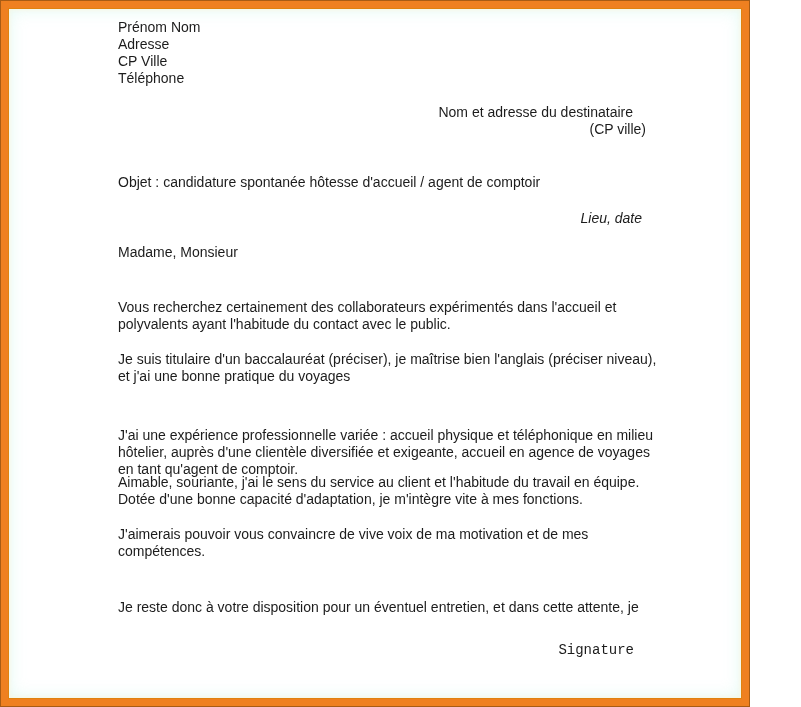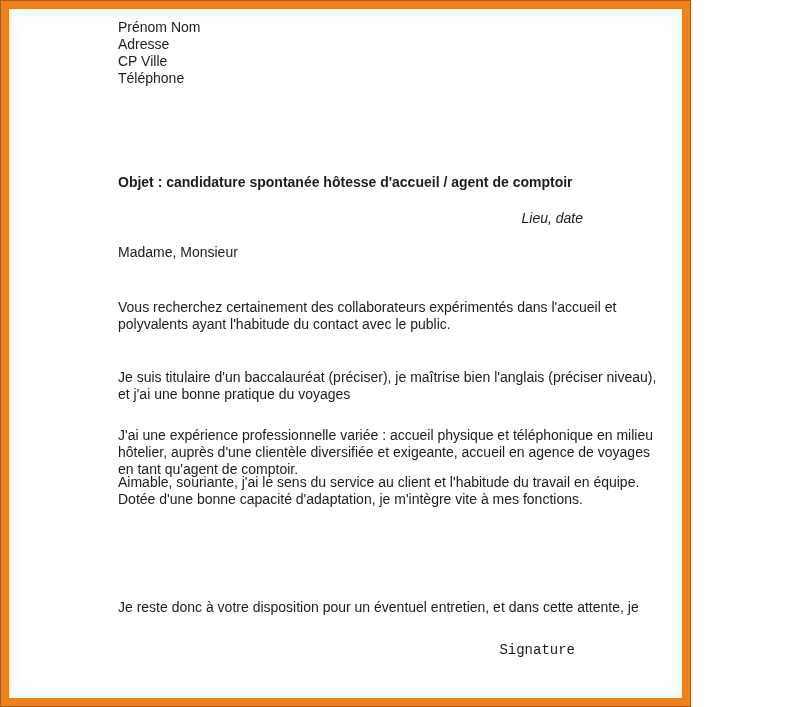--- a/index.html
+++ b/index.html
@@ -2,21 +2,21 @@
 <html><head>
 <meta charset="utf-8">
 <style>
   html, body {
     margin: 0;
     padding: 0;
     background: #ffffff;
   }
   .page {
     position: relative;
-    width: 691px;
+    width: 750px;
     height: 707px;
     background: #ffffff;
     overflow: hidden;
     font-family: "Liberation Sans", "DejaVu Sans", sans-serif;
     font-size: 14px;
     color: #1c1c1c;
     line-height: 17px;
   }
   
   .frame {
@@ -36,44 +36,48 @@
   }
   .block .line {
     white-space: nowrap;
   }
   .align-right {
     text-align: right;
   }
   #sender     { left: 118px; top: 19px; }
   #recipient  { right: 117px; top: 104px; }
   #recipient .nudge-cp { margin-right: -13px; }
-  #subject    { left: 118px; top: 174px; font-weight: bold; }
+  #subject    { left: 118px; top: 174px; }
   #place-date { right: 108px; top: 210px; font-style: italic; }
   #salutation { left: 118px; top: 244px; }
   #p1         { left: 118px; top: 299px; }
-  #p2         { left: 118px; top: 369px; }
+  #p2         { left: 118px; top: 351px; }
   #p3         { left: 118px; top: 401px; margin-top: 26px; }
   #p4         { left: 118px; top: 474px; }
   #p5         { left: 118px; top: 526px; }
   #p6         { left: 118px; top: 599px; }
   #signature  { right: 116px; top: 642px; font-family: Liberation Mono, monospace; }
 </style>
 </head>
 <body>
 
 <div class="page">
   <div class="frame"></div>
 
   <div class="block" id="sender">
     <div class="line">Prénom Nom</div>
     <div class="line">Adresse</div>
     <div class="line">CP Ville</div>
     <div class="line">Téléphone</div>
   </div>
 
+  <div class="block align-right" id="recipient">
+    <div class="line">Nom et adresse du destinataire</div>
+    <div class="line nudge-cp">(CP ville)</div>
+  </div>
 
   <div class="block" id="subject">
     <div class="line">Objet : candidature spontanée hôtesse d'accueil / agent de comptoir</div>
   </div>
 
   <div class="block align-right" id="place-date">
     <div class="line">Lieu, date</div>
   </div>
 
   <div class="block" id="salutation">
@@ -94,20 +98,24 @@
     <div class="line">J'ai une expérience professionnelle variée : accueil physique et téléphonique en milieu</div>
     <div class="line">hôtelier, auprès d'une clientèle diversifiée et exigeante, accueil en agence de voyages</div>
     <div class="line">en tant qu'agent de comptoir.</div>
   </div>
 
   <div class="block" id="p4">
     <div class="line">Aimable, souriante, j'ai le sens du service au client et l'habitude du travail en équipe.</div>
     <div class="line">Dotée d'une bonne capacité d'adaptation, je m'intègre vite à mes fonctions.</div>
   </div>
 
+  <div class="block" id="p5">
+    <div class="line">J'aimerais pouvoir vous convaincre de vive voix de ma motivation et de mes</div>
+    <div class="line">compétences.</div>
+  </div>
 
   <div class="block" id="p6">
     <div class="line">Je reste donc à votre disposition pour un éventuel entretien, et dans cette attente, je</div>
   </div>
 
   <div class="block align-right" id="signature">
     <div class="line">Signature</div>
   </div>
 </div>
 

